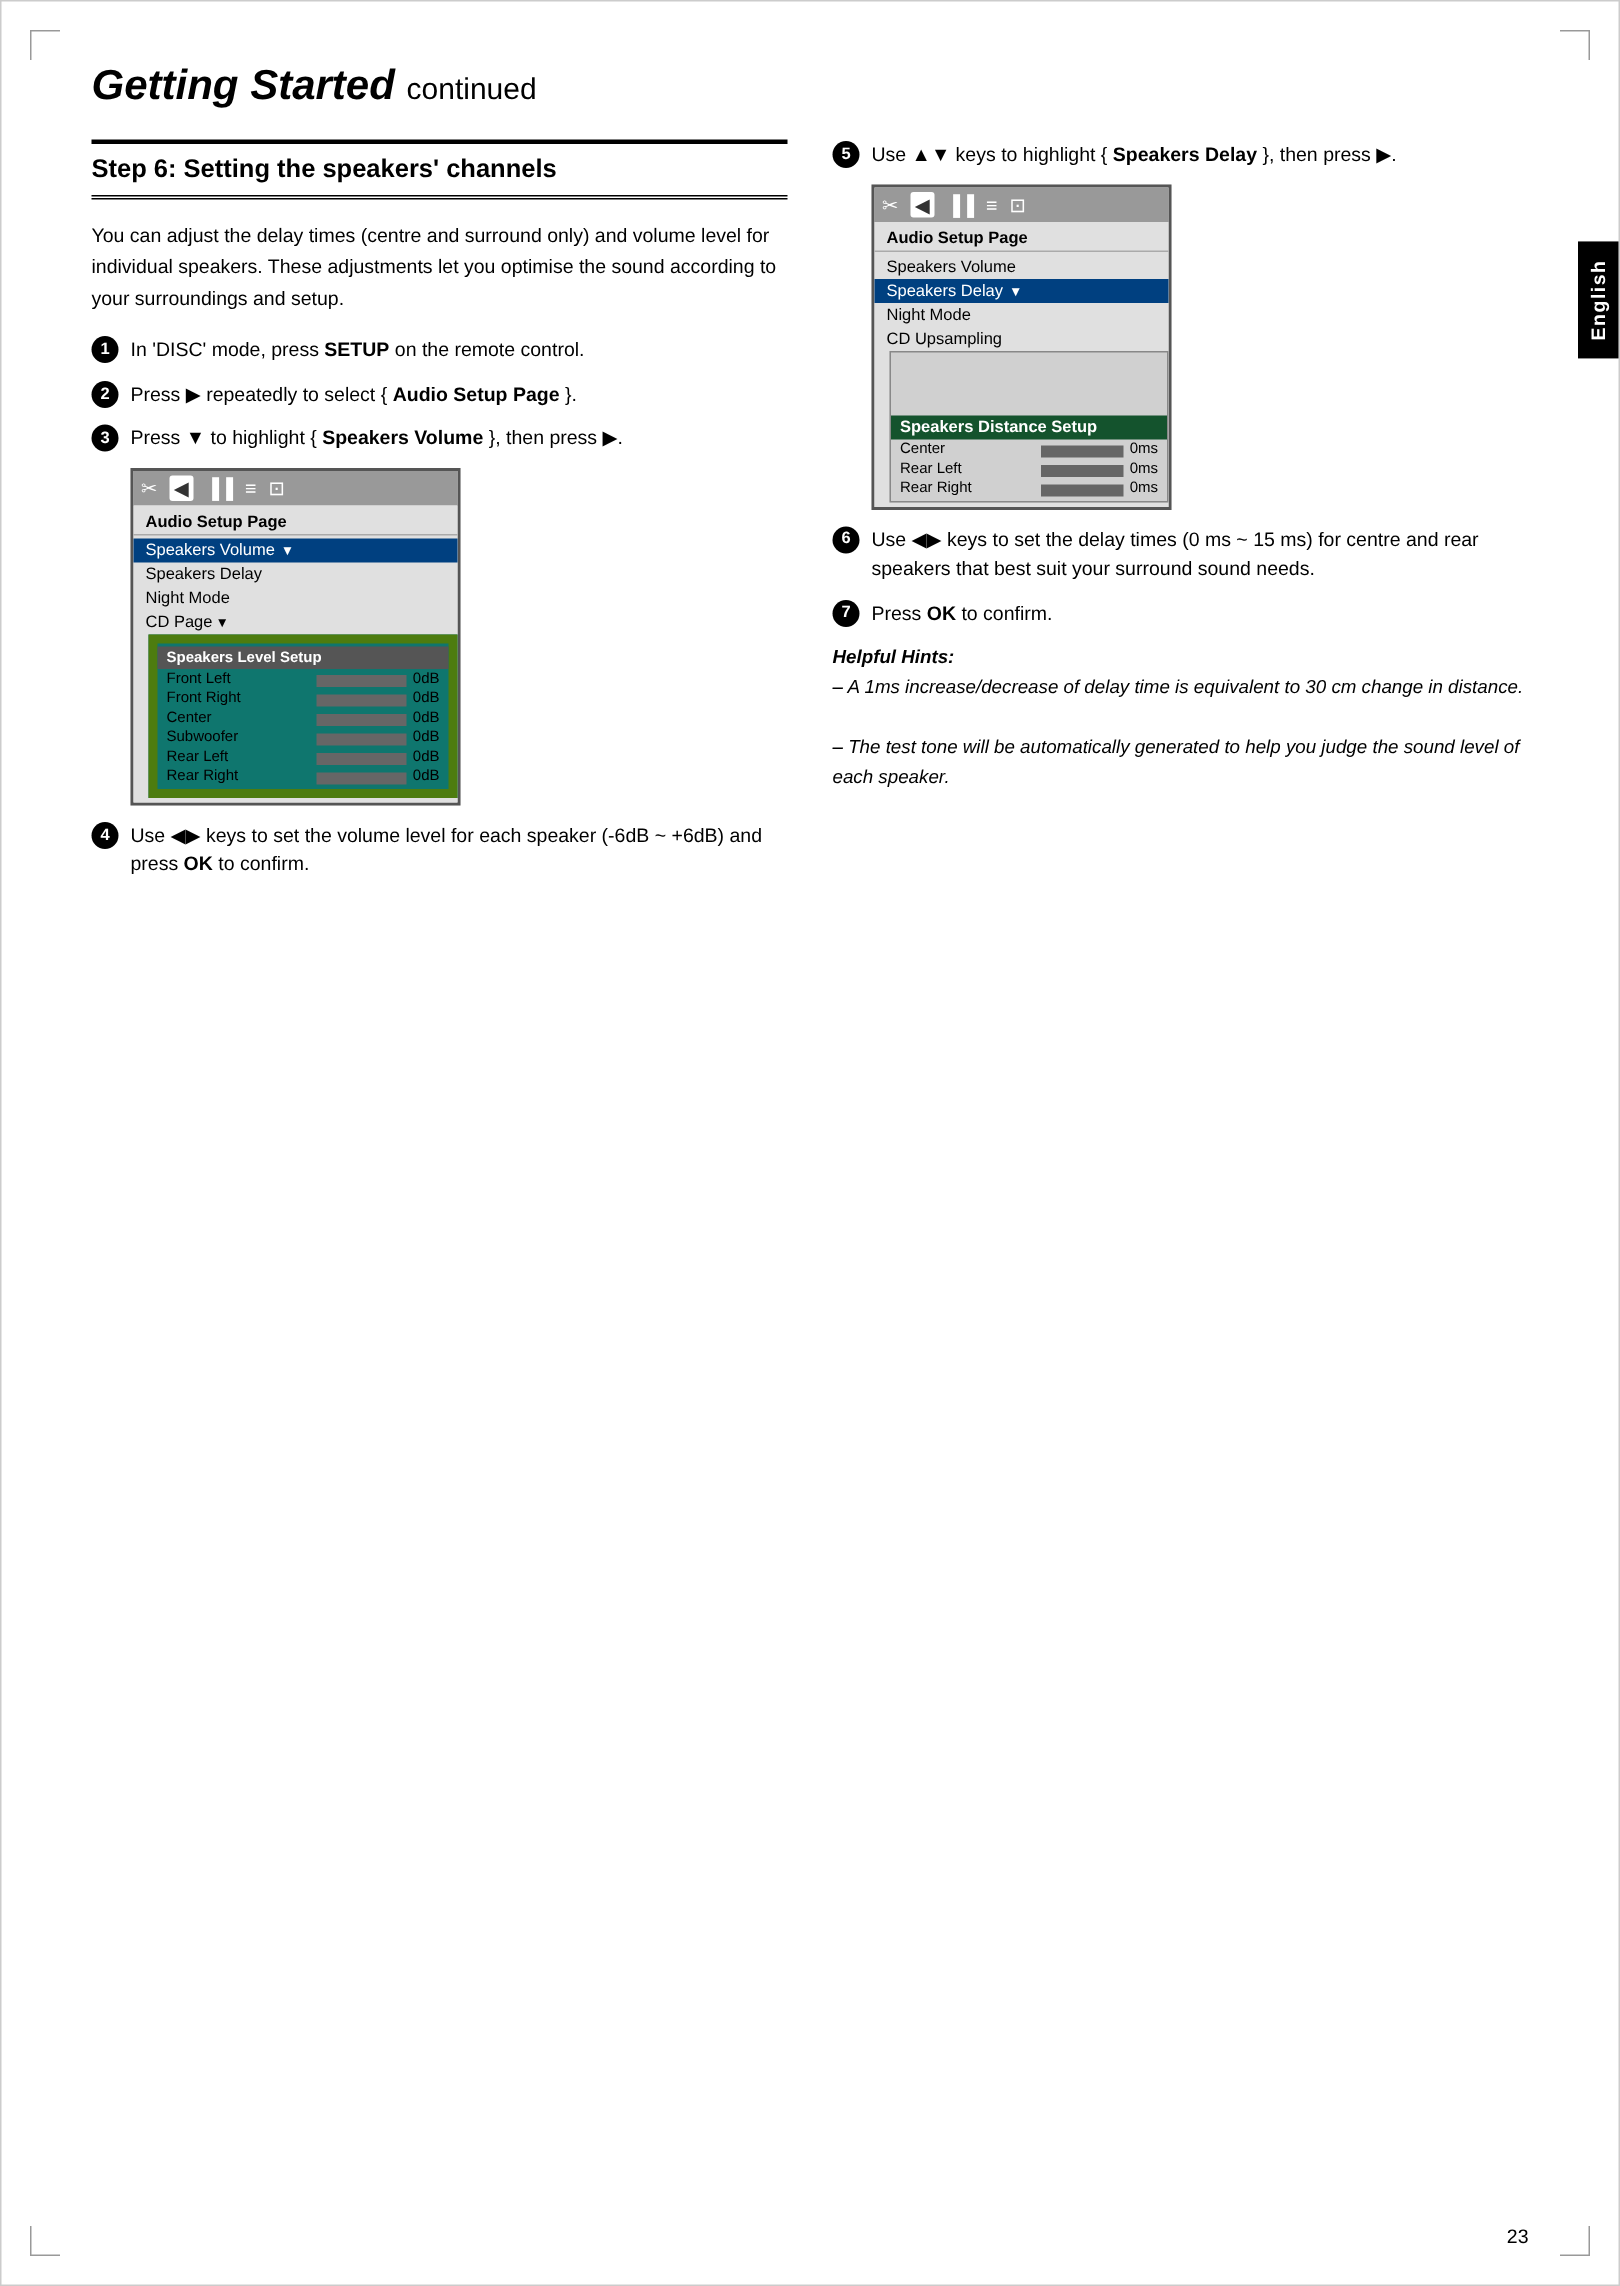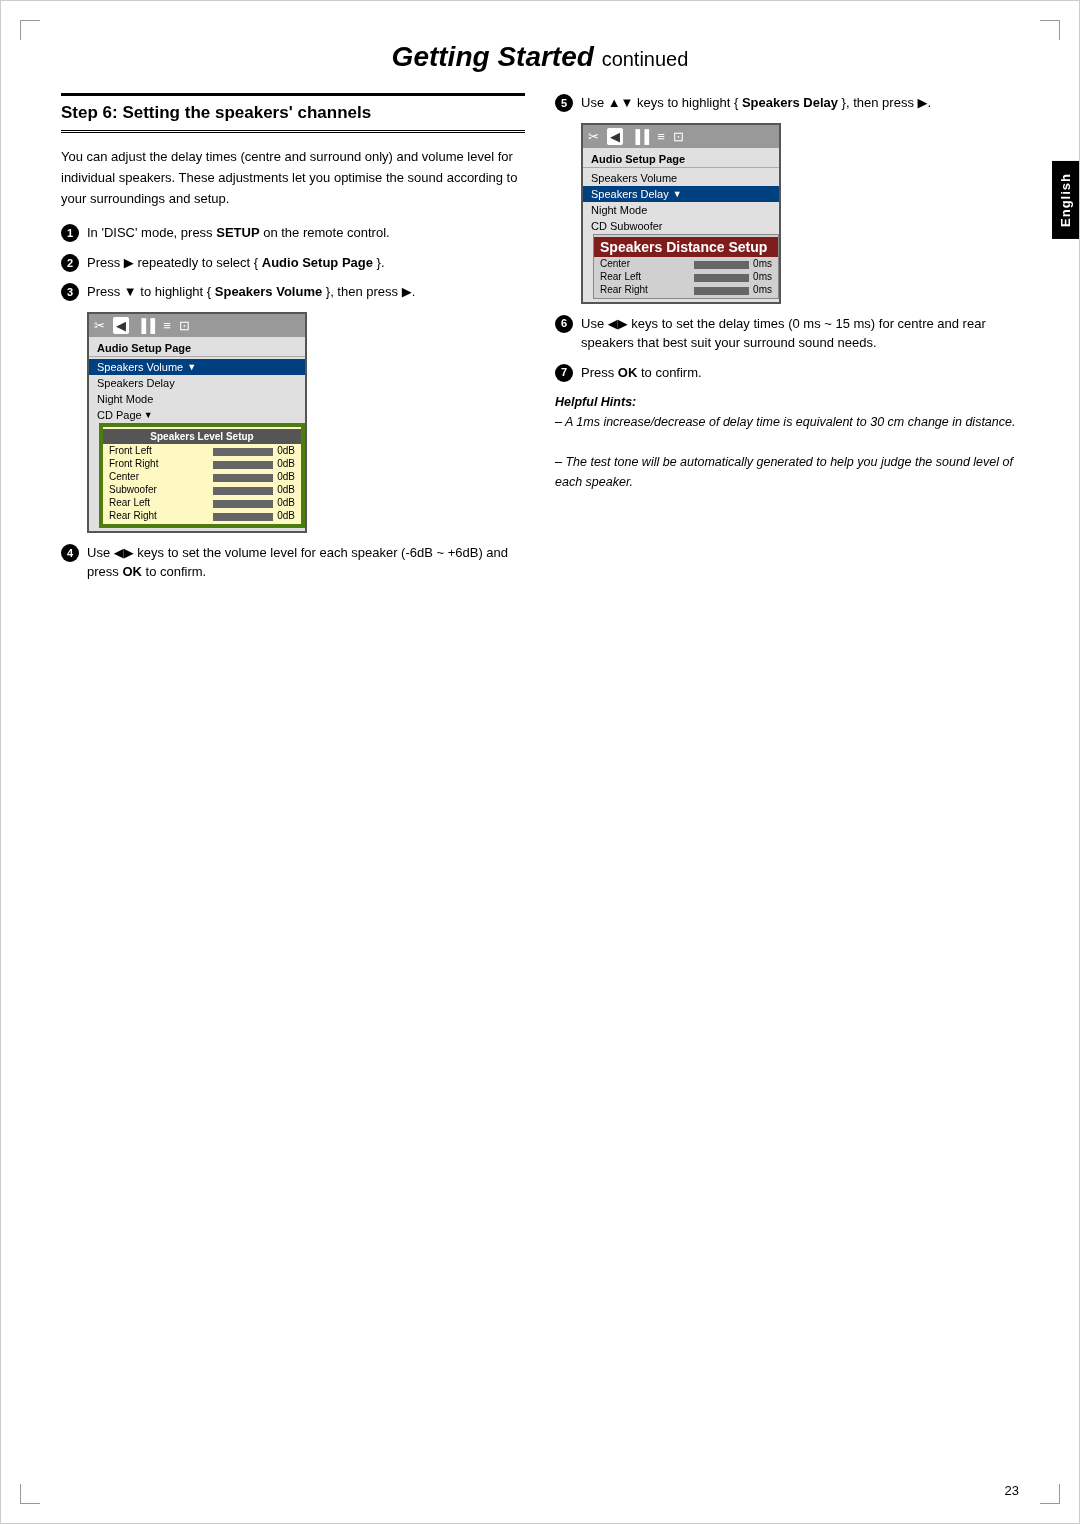--- a/index.html
+++ b/index.html
@@ -42,21 +42,20 @@
       font-size: 13px;
       font-weight: bold;
       writing-mode: vertical-rl;
       transform: rotate(180deg);
       padding: 12px 6px;
       letter-spacing: 1px;
     }
 
     
     .page-header {
-      text-align: center;
       margin-bottom: 20px;
       padding-bottom: 0;
     }
     .page-header h1 {
       font-size: 28px;
       font-weight: bold;
       font-style: italic;
     }
     .page-header h1 span.continued {
       font-size: 20px;
@@ -176,25 +175,24 @@
     .screen-menu-item.active-arrow {
       display: flex;
       align-items: center;
     }
     .screen-menu-item.active-arrow::after {
       content: '▼';
       margin-left: 4px;
       font-size: 9px;
     }
     .screen-submenu {
-      background: #fef9c3;
-      border: 4px solid #4d7c0f;
+      background: #0f766e;
+      border: 6px solid #4d7c0f;
       margin: 0 0 0 10px;
       padding: 2px 0;
-      text-align: center;
     }
     .screen-submenu-title {
       background: #555;
       color: #fff;
       padding: 2px 6px;
       font-size: 10px;
       font-weight: bold;
     }
     .screen-submenu-row {
       display: flex;
@@ -264,25 +262,26 @@
       gap: 8px;
       align-items: center;
     }
     .screen-delay-submenu {
       background: #d0d0d0;
       border: 1px solid #888;
       margin: 0 0 0 10px;
       padding: 2px 0;
     }
     .screen-delay-submenu-title {
-      background: #7f1d1d;
+      background: #14532d;
       color: #fff;
       padding: 2px 6px;
-      font-size: 14px;
-      font-weight: bold;
+      font-size: 11px;
+      font-weight: bold;
+      margin-top: 40px;
     }
     .screen-delay-submenu-row {
       display: flex;
       justify-content: space-between;
       padding: 1px 6px;
       font-size: 10px;
     }
     .screen-delay-submenu-row .bar {
       background: #666;
       height: 8px;
@@ -433,21 +432,21 @@
           <span class="screen-icon">▐▐</span>
           <span class="screen-icon">≡</span>
           <span class="screen-icon">⊡</span>
         </div>
         <div class="screen-menu">
           <div style="padding:2px 8px; font-size:11px; font-weight:bold; border-bottom:1px solid #aaa; margin-bottom:2px;">Audio Setup Page</div>
           <div class="screen-menu-item">Speakers Volume</div>
           <div class="screen-menu-item highlighted active-arrow">Speakers Delay</div>
           <div class="screen-menu-item">Night Mode</div>
           <div style="display:flex; align-items:center; padding:2px 8px; font-size:11px;">
-            <span>CD Subwoofer</span>
+            <span>CD Upsampling</span>
           </div>
           <div class="screen-delay-submenu">
             <div class="screen-delay-submenu-title">Speakers Distance Setup</div>
             <div class="screen-delay-submenu-row">
               <span>Center</span>
               <div style="display:flex;align-items:center;">
                 <div class="bar" style="background:#666;height:8px;width:55px;margin-top:3px;"></div>
                 <span class="value" style="font-size:10px;margin-left:4px;">0ms</span>
               </div>
             </div>

